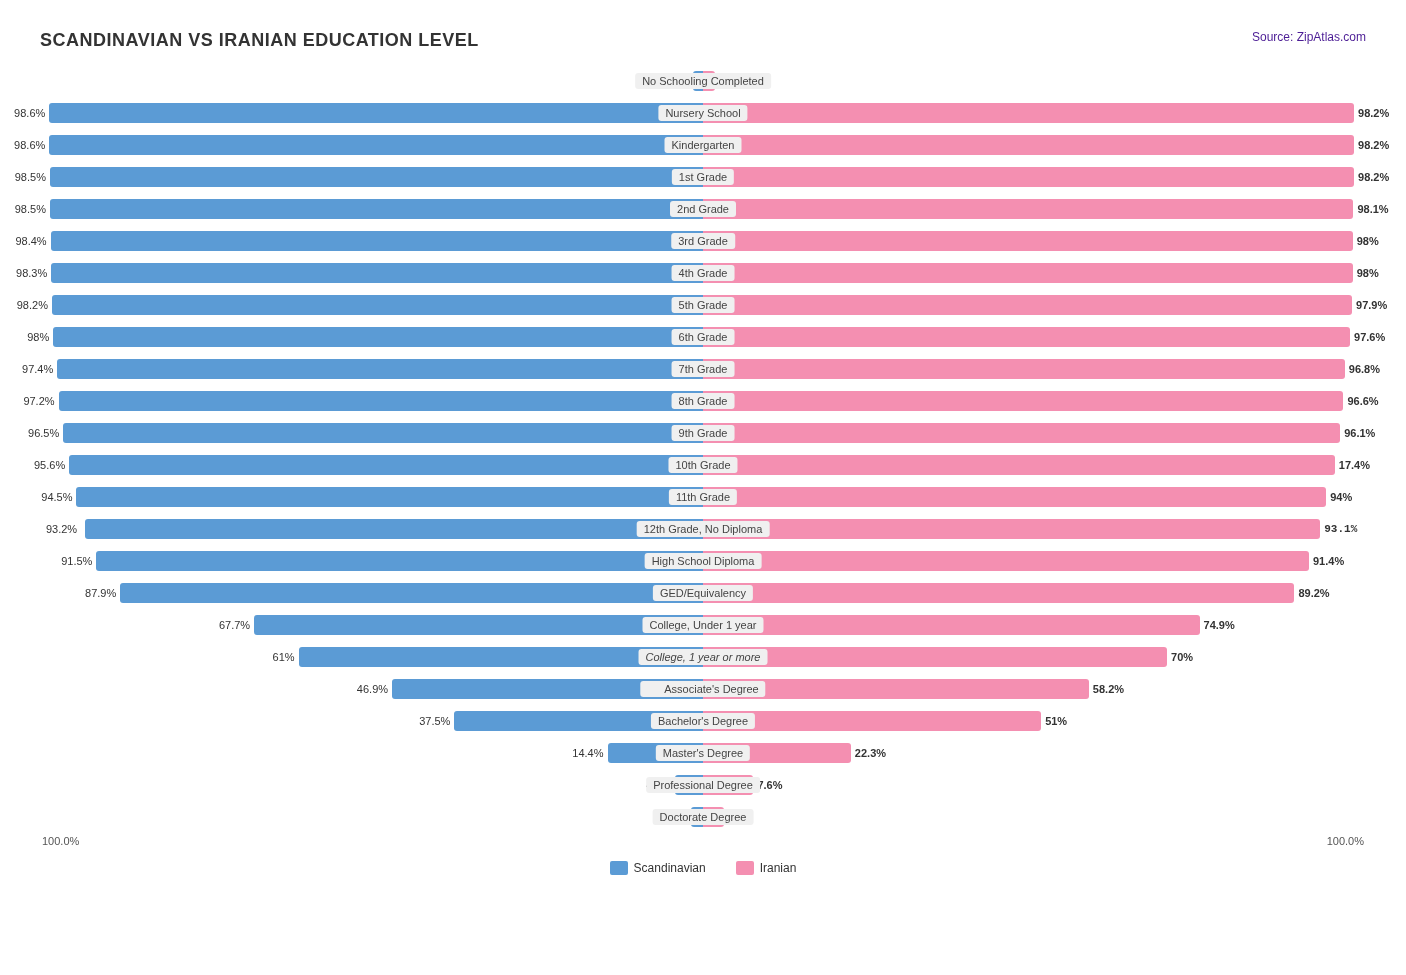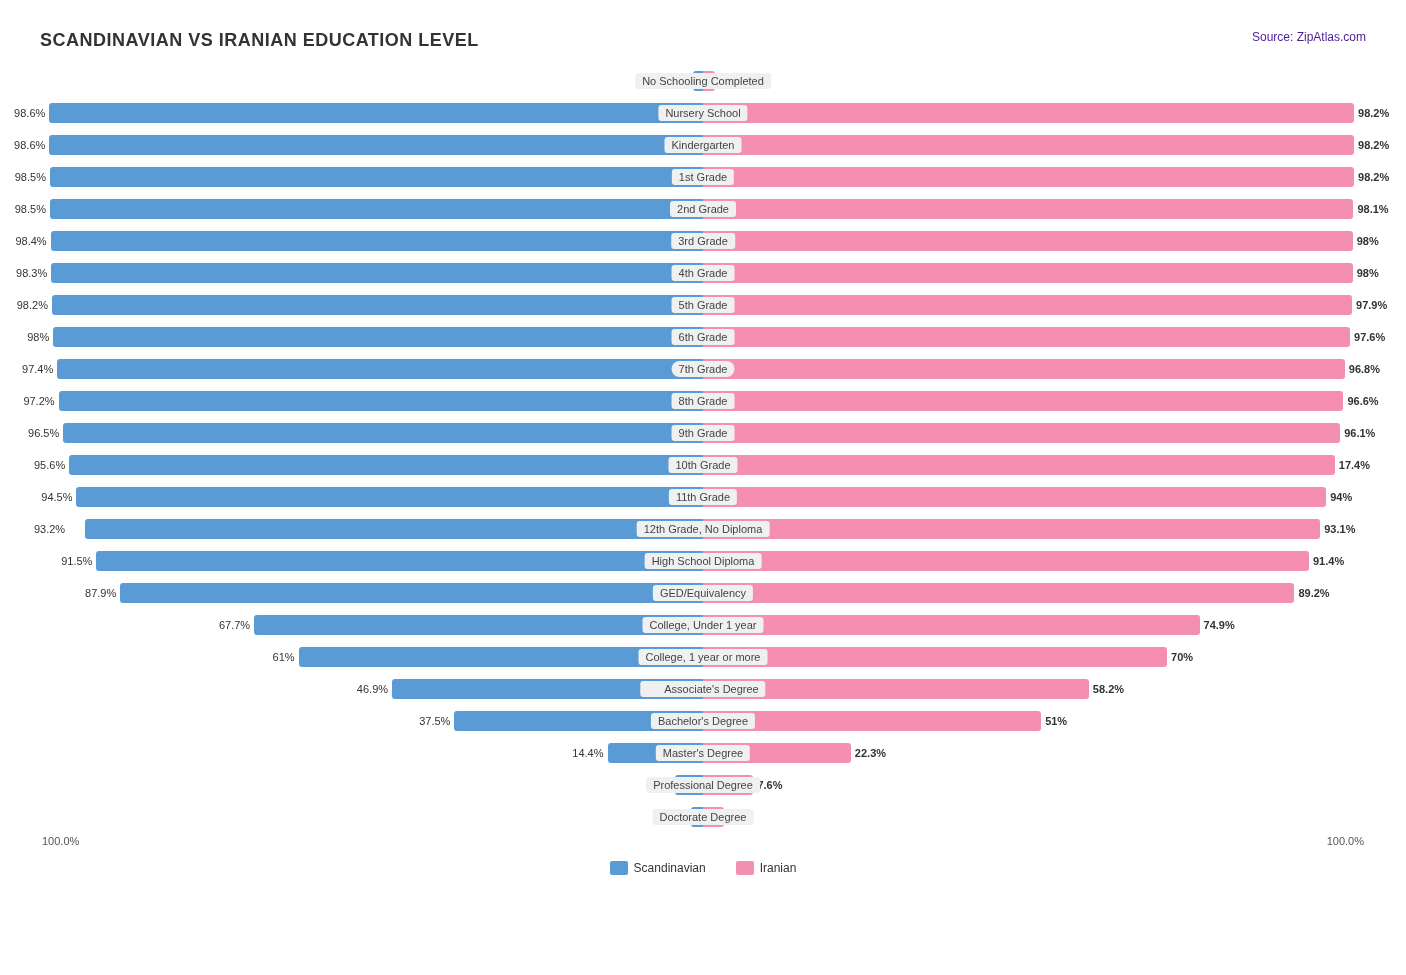--- a/index.html
+++ b/index.html
@@ -246,21 +246,21 @@
       </div>
       <div class="bar-row" style="position: relative;">
         <div class="left-section">
           <div class="bar-left" style="width: 97.4%;"></div>
           <div class="value-left" style="right: 97.4%; top: 50%; transform: translateY(-50%); padding-right: 4px;">97.4%</div>
         </div>
         <div class="right-section">
           <div class="bar-right" style="width: 96.8%;"></div>
           <div class="value-right" style="left: 96.8%; top: 50%; transform: translateY(-50%); padding-left: 4px;">96.8%</div>
         </div>
-        <div class="label-box" style="position: absolute; left: 50%; transform: translate(-50%, -50%); top: 50%; border-radius: 8px;">7th Grade</div>
+        <div class="label-box" style="position: absolute; left: 50%; transform: translate(-50%, -50%); top: 50%;">7th Grade</div>
       </div>
       <div class="bar-row" style="position: relative;">
         <div class="left-section">
           <div class="bar-left" style="width: 97.2%;"></div>
           <div class="value-left" style="right: 97.2%; top: 50%; transform: translateY(-50%); padding-right: 4px;">97.2%</div>
         </div>
         <div class="right-section">
           <div class="bar-right" style="width: 96.6%;"></div>
           <div class="value-right" style="left: 96.6%; top: 50%; transform: translateY(-50%); padding-left: 4px;">96.6%</div>
         </div>
@@ -295,25 +295,25 @@
         </div>
         <div class="right-section">
           <div class="bar-right" style="width: 94%;"></div>
           <div class="value-right" style="left: 94%; top: 50%; transform: translateY(-50%); padding-left: 4px;">94%</div>
         </div>
         <div class="label-box" style="position: absolute; left: 50%; transform: translate(-50%, -50%); top: 50%;">11th Grade</div>
       </div>
       <div class="bar-row" style="position: relative;">
         <div class="left-section">
           <div class="bar-left" style="width: 93.2%;"></div>
-          <div class="value-left" style="right: 93.2%; top: 50%; transform: translateY(-50%); padding-right: 20px;">93.2%</div>
+          <div class="value-left" style="right: 93.2%; top: 50%; transform: translateY(-50%); padding-right: 8px;">93.2%</div>
         </div>
         <div class="right-section">
           <div class="bar-right" style="width: 93.1%;"></div>
-          <div class="value-right" style="left: 93.1%; top: 50%; transform: translateY(-50%); padding-left: 4px;">93.1%</div>
+          <div class="value-right" style="left: 93.1%; top: 50%; transform: translateY(-50%); padding-left: 4px; font-family: Liberation Mono, monospace;">93.1%</div>
         </div>
         <div class="label-box" style="position: absolute; left: 50%; transform: translate(-50%, -50%); top: 50%;">12th Grade, No Diploma</div>
       </div>
       <div class="bar-row" style="position: relative;">
         <div class="left-section">
           <div class="bar-left" style="width: 91.5%;"></div>
           <div class="value-left" style="right: 91.5%; top: 50%; transform: translateY(-50%); padding-right: 4px;">91.5%</div>
         </div>
         <div class="right-section">
           <div class="bar-right" style="width: 91.4%;"></div>
@@ -345,21 +345,21 @@
       </div>
       <div class="bar-row" style="position: relative;">
         <div class="left-section">
           <div class="bar-left" style="width: 61%;"></div>
           <div class="value-left" style="right: 61%; top: 50%; transform: translateY(-50%); padding-right: 4px;">61%</div>
         </div>
         <div class="right-section">
           <div class="bar-right" style="width: 70%;"></div>
           <div class="value-right" style="left: 70%; top: 50%; transform: translateY(-50%); padding-left: 4px;">70%</div>
         </div>
-        <div class="label-box" style="position: absolute; left: 50%; transform: translate(-50%, -50%); top: 50%;">College, 1 year or more</div>
+        <div class="label-box" style="position: absolute; left: 50%; transform: translate(-50%, -50%); top: 50%; font-style: italic;">College, 1 year or more</div>
       </div>
       <div class="bar-row" style="position: relative;">
         <div class="left-section">
           <div class="bar-left" style="width: 46.9%;"></div>
           <div class="value-left" style="right: 46.9%; top: 50%; transform: translateY(-50%); padding-right: 4px;">46.9%</div>
         </div>
         <div class="right-section">
           <div class="bar-right" style="width: 58.2%;"></div>
           <div class="value-right" style="left: 58.2%; top: 50%; transform: translateY(-50%); padding-left: 4px;">58.2%</div>
         </div>

